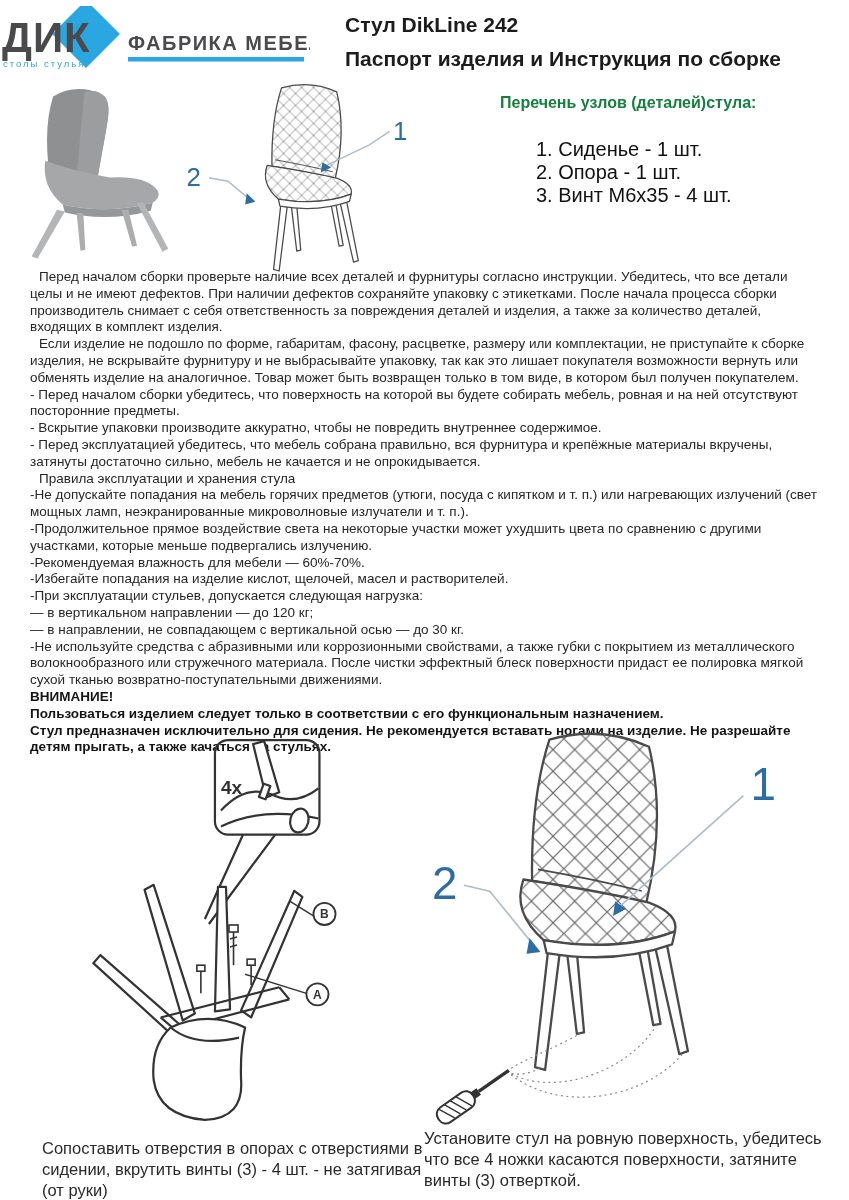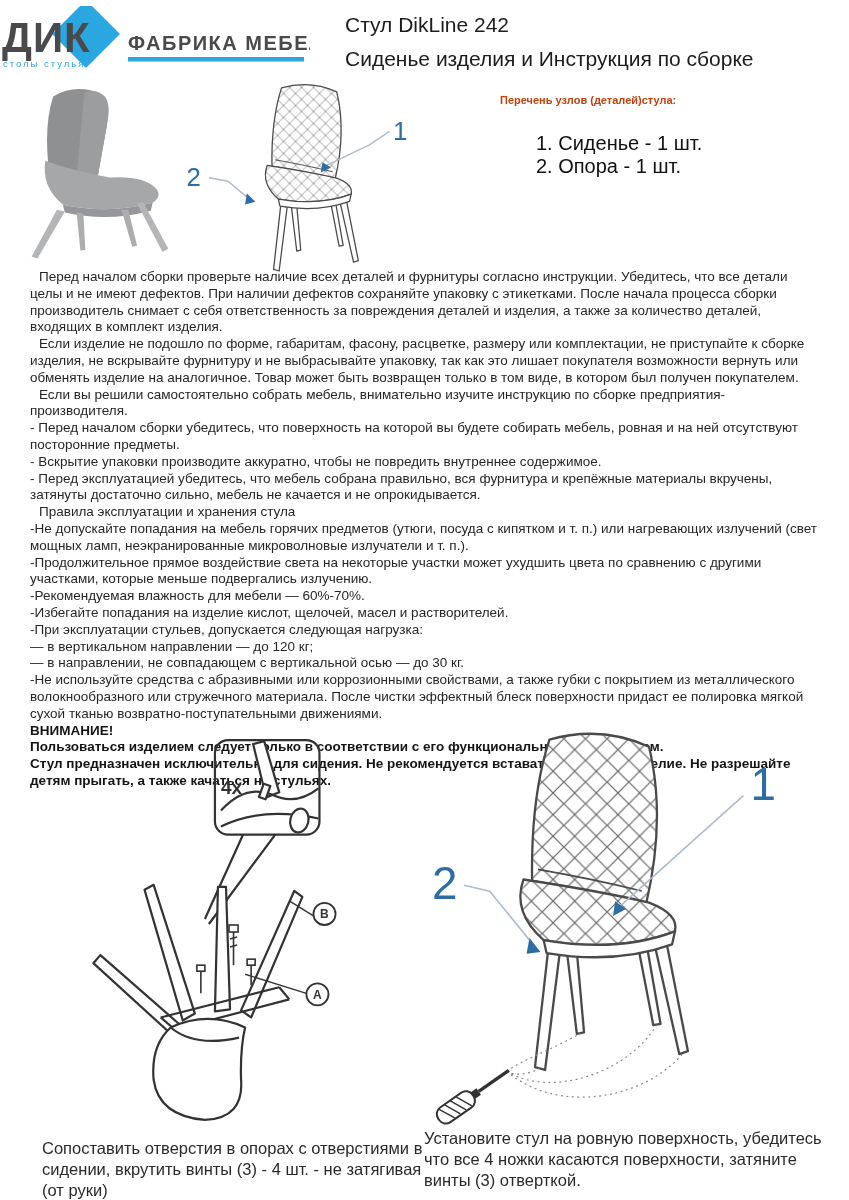--- a/index.html
+++ b/index.html
@@ -5,27 +5,27 @@
   html,body{margin:0;padding:0}
   body{
     width:849px;height:1200px;position:relative;overflow:hidden;
     background:#ffffff;color:#232323;
     font-family:"Liberation Sans", sans-serif;
   }
   
   .header{position:absolute;top:4px;left:0;width:752px;height:78px}
   .logo{position:absolute;left:0;top:2px}
   .titles{position:absolute;left:345px;top:4px;width:500px}
-  .titles .t1,.titles .t2{font-size:21px;font-weight:normal;color:#1c1c1c;line-height:34px;white-space:nowrap}
+  .titles .t1,.titles .t2{font-size:21px;font-weight:bold;color:#1c1c1c;line-height:34px;white-space:nowrap}
   
   .fig-top{position:absolute;top:80px;left:0;width:849px;height:192px}
   .photo-chair{position:absolute;left:16px;top:4px}
   .draw-chair{position:absolute;left:178px;top:-2px}
   .parts{position:absolute;left:500px;top:14px;width:345px}
-  .parts .ph{font-size:11px;font-weight:bold;color:#c2410c}
+  .parts .ph{font-size:16px;font-weight:bold;color:#15803d}
   .parts ul{list-style:none;margin:26px 0 0 0;padding:0 0 0 36px}
   .parts li{font-size:20px;line-height:23px;color:#111}
   
   .textblock{position:absolute;top:269px;left:30px;width:792px}
   .textblock p{margin:0;font-size:13.5px;line-height:16.8px;color:#262626}
   .textblock p.ind{text-indent:9px}
   .textblock p.b{font-weight:bold;color:#141414}
   
   .fig-bot{position:absolute;top:722px;left:0;width:755px;height:478px}
   .diag-left{position:absolute;left:92px;top:4px}
@@ -71,21 +71,21 @@
 <div class="header">
   <svg class="logo" width="310" height="70" viewBox="0 0 310 70">
     <rect x="62" y="4" width="48" height="48" transform="rotate(45 86 28)" fill="#2aa7e0"></rect>
     <text x="2" y="46" font-size="42" font-weight="bold" fill="#4a4a4d" letter-spacing="1">ДИК</text>
     <text x="3" y="61" font-size="9.5" fill="#2aa7e0" letter-spacing="2">столы  стулья</text>
     <text x="128" y="44" font-size="20" font-weight="bold" fill="#4a4a4d" letter-spacing="1.5">ФАБРИКА МЕБЕЛИ</text>
     <rect x="128" y="51" width="176" height="4.5" fill="#2aa7e0"></rect>
   </svg>
   <div class="titles">
     <div class="t1">Стул DikLine 242</div>
-    <div class="t2">Сиденье изделия и Инструкция по сборке</div>
+    <div class="t2">Паспорт изделия и Инструкция по сборке</div>
   </div>
 </div>
 
 <div class="fig-top">
 
   <svg class="photo-chair" width="166" height="182" viewBox="0 0 170 185">
     <path d="M38,12 Q62,-2 88,10 Q98,15 93,42 L83,98 Q54,90 33,81 Q29,40 38,12 Z" fill="#8e9092"></path>
     <path d="M70,8 Q82,4 88,10 Q98,15 93,42 L83,98 L62,93 Z" fill="#9b9d9f"></path>
     <path d="M30,78 Q60,89 96,95 Q130,93 142,105 Q151,113 140,121 Q95,133 48,123 Q26,105 30,78 Z" fill="#a6a7a9"></path>
     <path d="M48,123 Q95,133 140,121 L138,129 Q94,141 50,131 Z" fill="#96979a"></path>
@@ -103,28 +103,28 @@
     <polyline class="leader" points="36,116 58,120 82,140"></polyline>
     <path class="bluearrow" d="M80,134 L90,144 L78,147 Z"></path>
     <text class="callout-num" x="10" y="126" font-size="30">2</text>
   </svg>
 
   <div class="parts">
     <div class="ph">Перечень узлов (деталей)стула:</div>
     <ul>
       <li>1. Сиденье - 1 шт.</li>
       <li>2. Опора  - 1 шт.</li>
+      <li>3. Винт М6х35 - 4 шт.</li>
     </ul>
   </div>
 </div>
 
 <div class="textblock">
   <p class="ind">Перед началом сборки проверьте наличие всех деталей и фурнитуры согласно инструкции. Убедитесь, что все детали целы и не имеют дефектов. При наличии дефектов сохраняйте упаковку с этикетками. После начала процесса сборки производитель снимает с себя ответственность за повреждения деталей и изделия, а также за количество деталей, входящих в комплект изделия.</p>
   <p class="ind">Если изделие не подошло по форме, габаритам, фасону, расцветке, размеру или комплектации, не приступайте к сборке изделия, не вскрывайте фурнитуру и не выбрасывайте упаковку, так как это лишает покупателя возможности вернуть или обменять изделие на аналогичное. Товар может быть возвращен только в том виде, в котором был получен покупателем.</p>
-  <p class="ind">Если вы решили самостоятельно собрать мебель, внимательно изучите инструкцию по сборке предприятия-производителя.</p>
   <p>- Перед началом сборки убедитесь, что поверхность на которой вы будете собирать мебель, ровная и на ней отсутствуют посторонние предметы.</p>
   <p>- Вскрытие упаковки производите аккуратно, чтобы не повредить внутреннее содержимое.</p>
   <p>- Перед эксплуатацией убедитесь, что мебель собрана правильно, вся фурнитура и крепёжные материалы вкручены, затянуты достаточно сильно, мебель не качается и не опрокидывается.</p>
   <p class="ind">Правила эксплуатации и хранения стула</p>
   <p>-Не допускайте попадания на мебель горячих предметов (утюги, посуда с кипятком и т. п.) или нагревающих излучений (свет мощных ламп, неэкранированные микроволновые излучатели и т. п.).</p>
   <p>-Продолжительное прямое воздействие света на некоторые участки может ухудшить цвета по сравнению с другими участками, которые меньше подвергались излучению.</p>
   <p>-Рекомендуемая влажность для мебели — 60%-70%.</p>
   <p>-Избегайте попадания на изделие кислот, щелочей, масел и растворителей.</p>
   <p>-При эксплуатации стульев,  допускается следующая нагрузка:</p>
   <p>— в вертикальном направлении — до 120 кг;</p>

